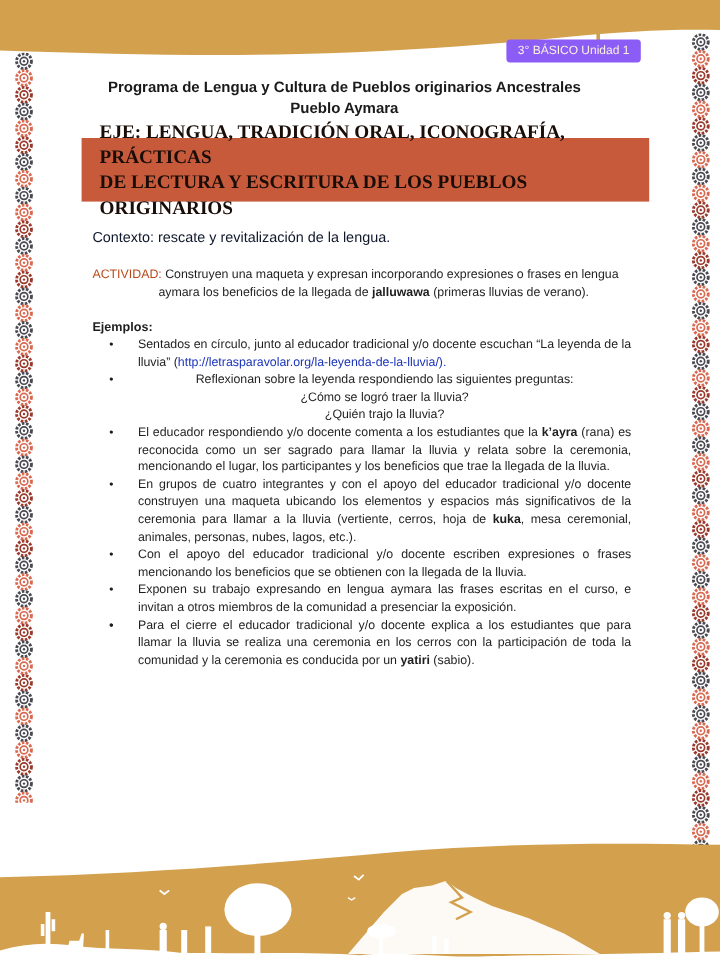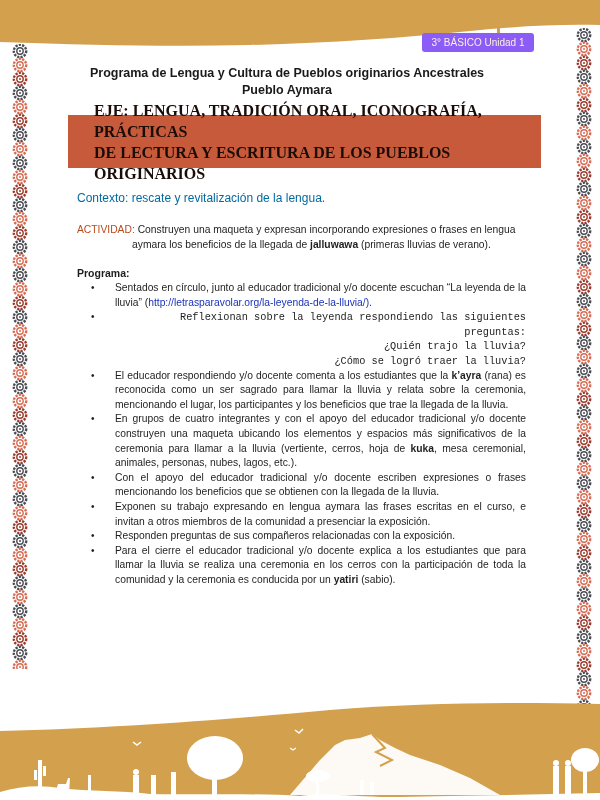--- a/index.html
+++ b/index.html
@@ -19,42 +19,42 @@
     background: #8b5cf6; border-radius: 3px; color: #fbf1de;
     font-size: 10px; line-height: 19px; text-align: center;
   }
   .badge-stem { position: absolute; left: 497px; top: 26px; width: 3px; height: 8px; background: #cfa052; }
   .title {
     position: absolute; left: 47px; top: 65px; width: 480px; text-align: center;
     font-weight: bold; font-size: 12.5px; line-height: 17px; color: #1a1a1a;
   }
   .banner {
     position: absolute; left: 68px; top: 115px; width: 473px; height: 53px;
-    background: #c85a3c; box-sizing: border-box; padding-left: 26px;
+    background: #c85a3c; box-sizing: border-box; padding-left: 15px;
     font-family: "Liberation Serif", "DejaVu Serif", serif; font-weight: bold;
     font-size: 16px; line-height: 21px; color: #1a0d08;
     display: flex; flex-direction: column; justify-content: center; align-items: center;
   }
   .context {
-    position: absolute; left: 77px; top: 191px; font-size: 12px; color: #0369a1;
+    position: absolute; left: 77px; top: 191px; font-size: 12px; color: #0f172a;
   }
   .actividad {
     position: absolute; left: 77px; top: 222px; width: 448px;
     font-size: 10.3px; line-height: 15px; text-align: justify;
   }
   .actividad .label { color: #b84a1a; font-weight: normal; margin-top: 44px; }
   .actividad .cont { padding-left: 55px; display: block; text-align: left; }
   .ejemplos { position: absolute; left: 77px; top: 267px; font-size: 10.5px; font-weight: bold; }
   ul.examples {
     position: absolute; left: 77px; top: 281px; width: 449px; margin: 0; padding: 0;
     list-style: none; font-size: 10.3px; line-height: 14.6px;
   }
   ul.examples li { position: relative; padding-left: 38px; text-align: justify; margin: 0; }
   ul.examples li .bullet { position: absolute; left: 14px; top: 0; font-size: 10px; }
-  ul.examples li .q { display: block; text-align: right; font-family: Liberation Mono, monospace; }
+  ul.examples li .q { display: block; text-align: center; }
   a.link { color: #1a33b8; }
   b { font-weight: bold; }
 </style>
 </head>
 <body>
 
 <svg class="header-wave" viewBox="0 0 600 60" preserveAspectRatio="none">
   <path d="M0,0 L600,0 L600,25 C560,24 520,26 470,31 C400,38 330,43 250,45 C170,47 90,45 0,42 Z" fill="#d3a04d"></path>
 </svg>
 
@@ -122,52 +122,51 @@
   <div>DE LECTURA Y ESCRITURA DE LOS PUEBLOS ORIGINARIOS</div>
 </div>
 
 <div class="context">Contexto: rescate y revitalización de la lengua.</div>
 
 <div class="actividad">
   <span class="label">ACTIVIDAD:</span><span> Construyen una maqueta y expresan incorporando expresiones o frases en lengua</span>
   <span class="cont"><span>aymara los beneficios de la llegada de </span><b>jalluwawa</b><span> (primeras lluvias de verano).</span></span>
 </div>
 
-<div class="ejemplos">Programa:</div>
+<div class="ejemplos">Ejemplos:</div>
 
 <ul class="examples">
   <li>
     <span class="bullet">•</span>
     <span>Sentados en círculo, junto al educador tradicional y/o docente escuchan “La leyenda de la lluvia” (</span><a class="link">http://letrasparavolar.org/la-leyenda-de-la-lluvia/).</a>
   </li>
   <li>
     <span class="bullet">•</span>
     <span class="q">Reflexionan sobre la leyenda respondiendo las siguientes preguntas:</span>
+    <span class="q">¿Cómo se logró traer la lluvia?</span>
     <span class="q">¿Quién trajo la lluvia?</span>
-    <span class="q">¿Cómo se logró traer la lluvia?</span>
   </li>
   <li>
     <span class="bullet">•</span>
     <span>El educador respondiendo y/o docente comenta a los estudiantes que la </span><b>k’ayra</b><span> (rana) es reconocida como un ser sagrado para llamar la lluvia y relata sobre la ceremonia, mencionando el lugar, los participantes y los beneficios que trae la llegada de la lluvia.</span>
   </li>
   <li>
     <span class="bullet">•</span>
     <span>En grupos de cuatro integrantes y con el apoyo del educador tradicional y/o docente construyen una maqueta ubicando los elementos y espacios más significativos de la ceremonia para llamar a la lluvia (vertiente, cerros, hoja de </span><b>kuka</b><span>, mesa ceremonial, animales, personas, nubes, lagos, etc.).</span>
   </li>
   <li>
     <span class="bullet">•</span>
     <span>Con el apoyo del educador tradicional y/o docente escriben expresiones o frases mencionando los beneficios que se obtienen con la llegada de la lluvia.</span>
   </li>
   <li>
     <span class="bullet">•</span>
     <span>Exponen su trabajo expresando en lengua aymara las frases escritas en el curso, e invitan a otros miembros de la comunidad a presenciar la exposición.</span>
   </li>
   <li>
     <span class="bullet">•</span>
-    <span>Responden preguntas de sus compañeros relacionadas con la exposición.</span>
   </li>
   <li>
     <span class="bullet">•</span>
     <span>Para el cierre el educador tradicional y/o docente explica a los estudiantes que para llamar la lluvia se realiza una ceremonia en los cerros con la participación de toda la comunidad y la ceremonia es conducida por un </span><b>yatiri</b><span> (sabio).</span>
   </li>
 </ul>
 
 <svg class="footer-wave" viewBox="0 0 600 100" preserveAspectRatio="none">
   <path d="M0,31 C120,28 220,20 330,10 C420,3 500,2 600,4 L600,100 L0,100 Z" fill="#d3a04d"></path>
 

